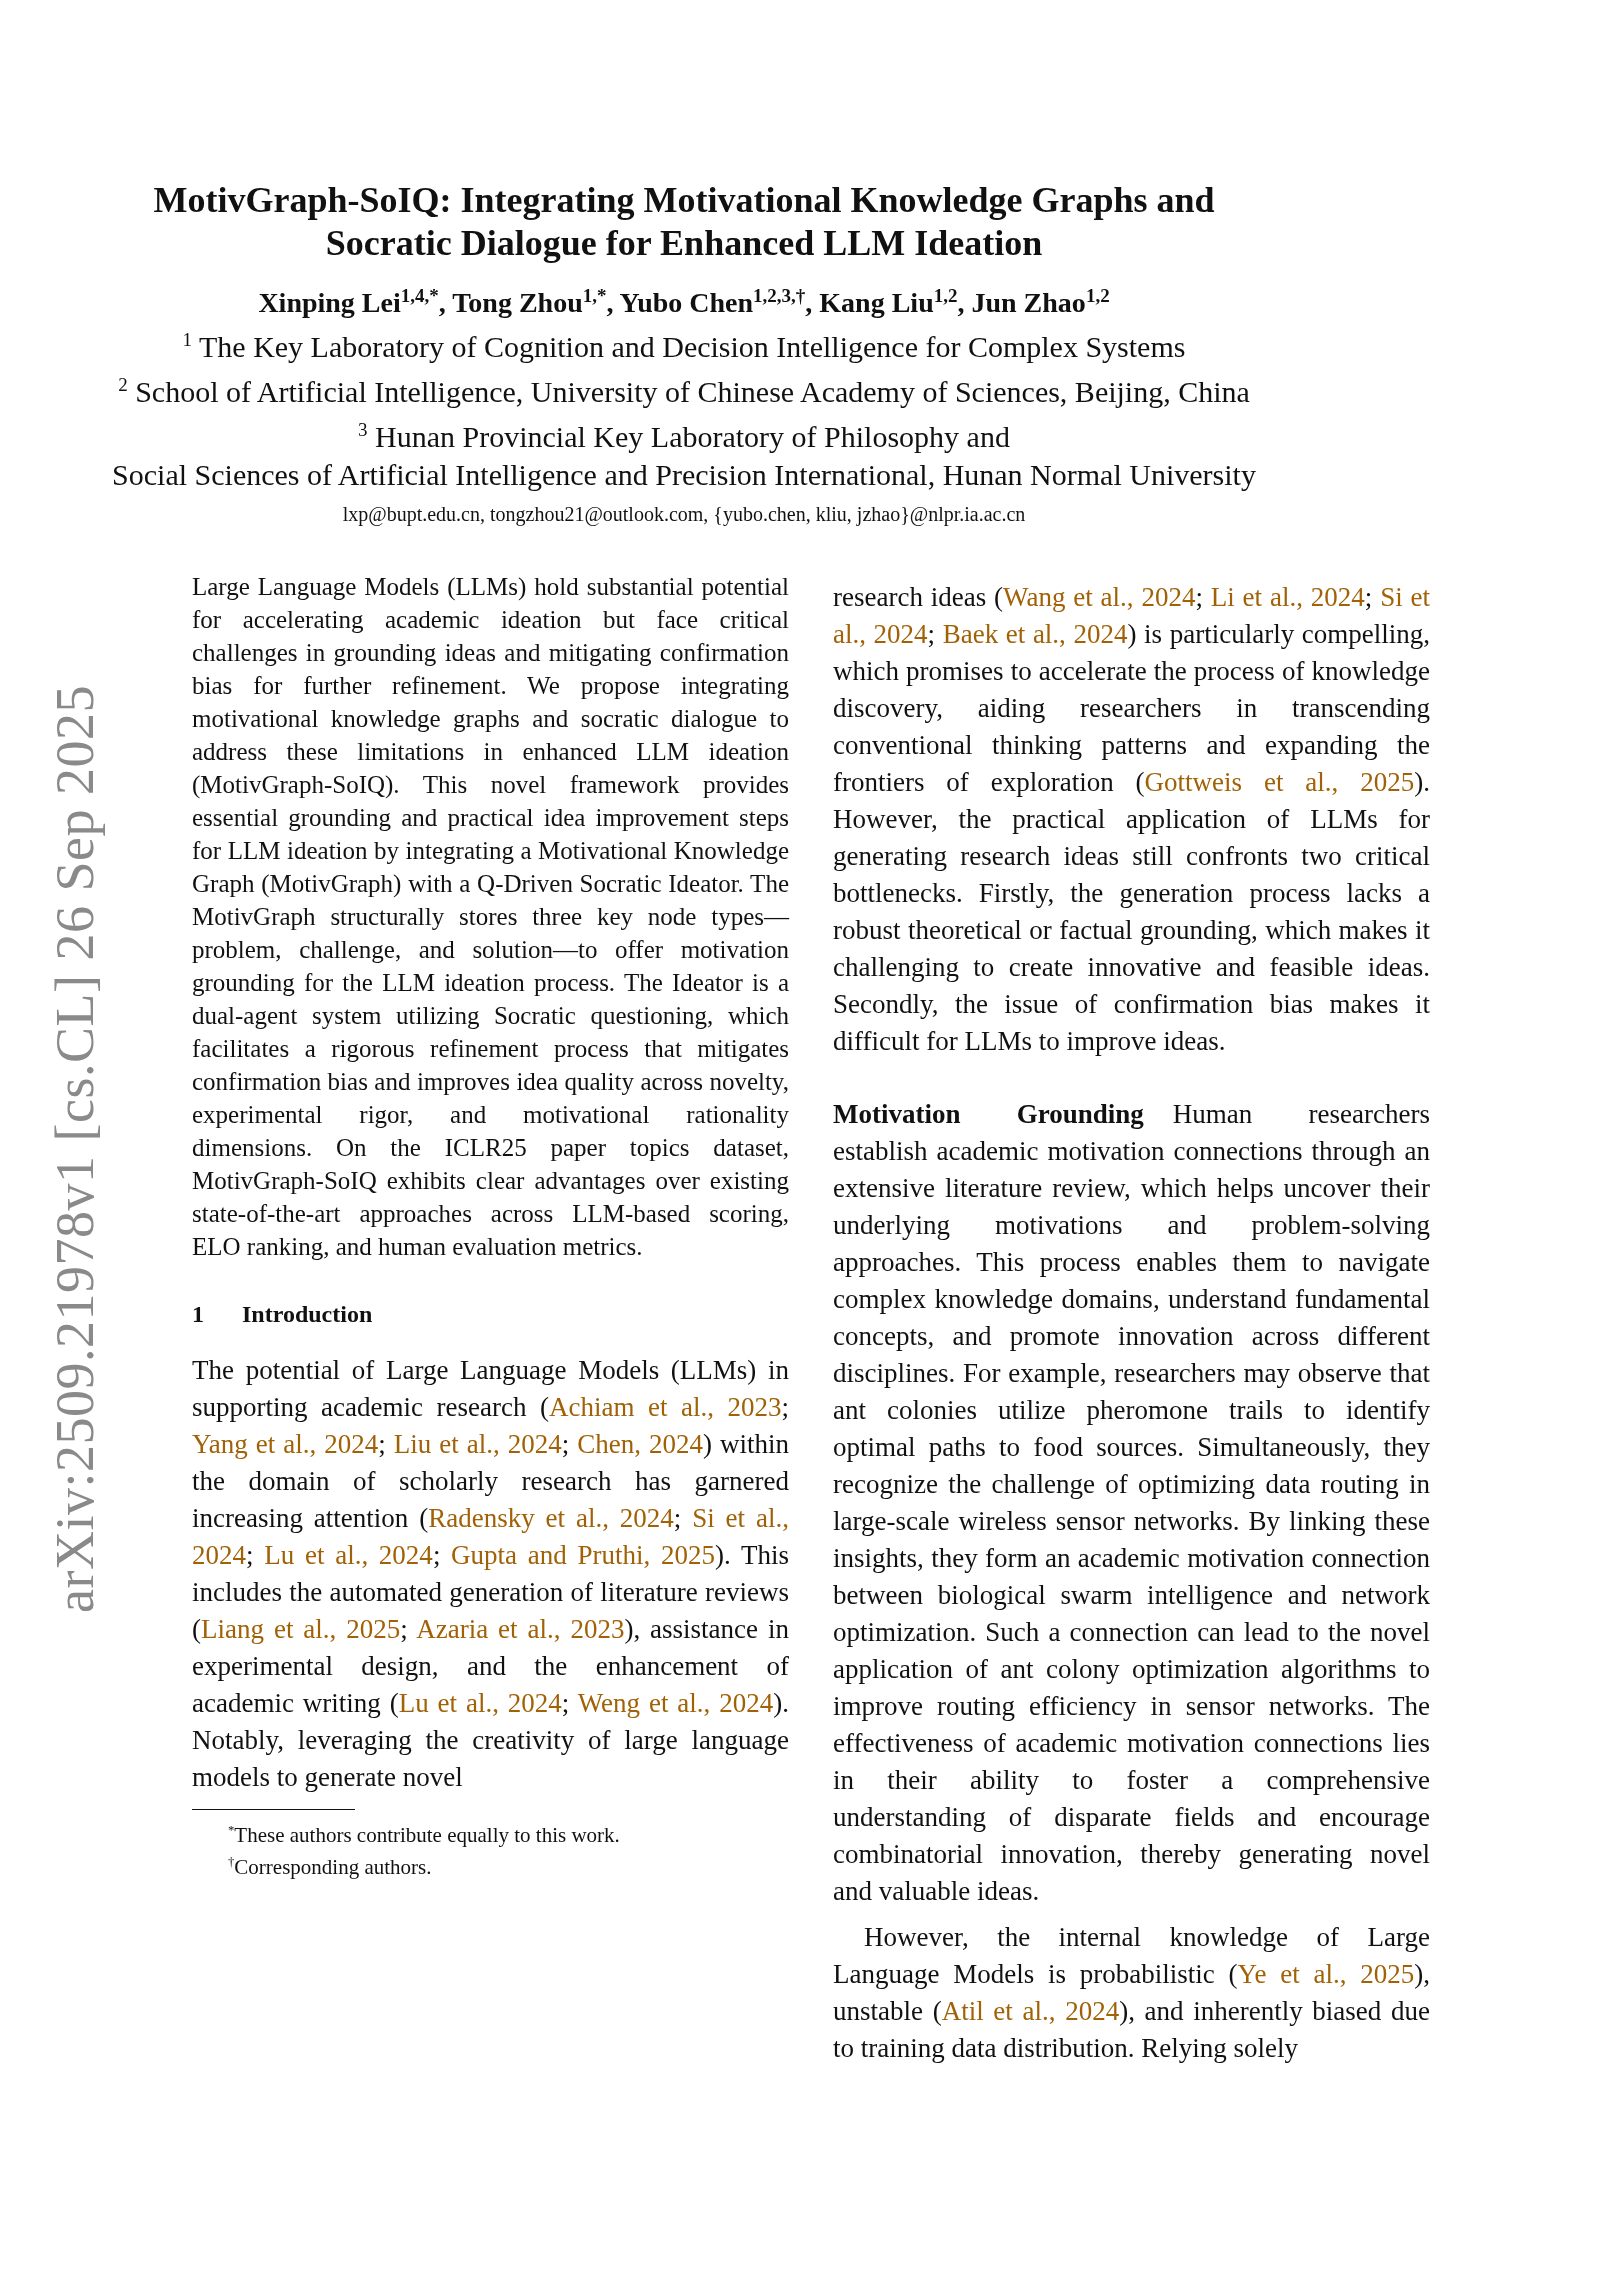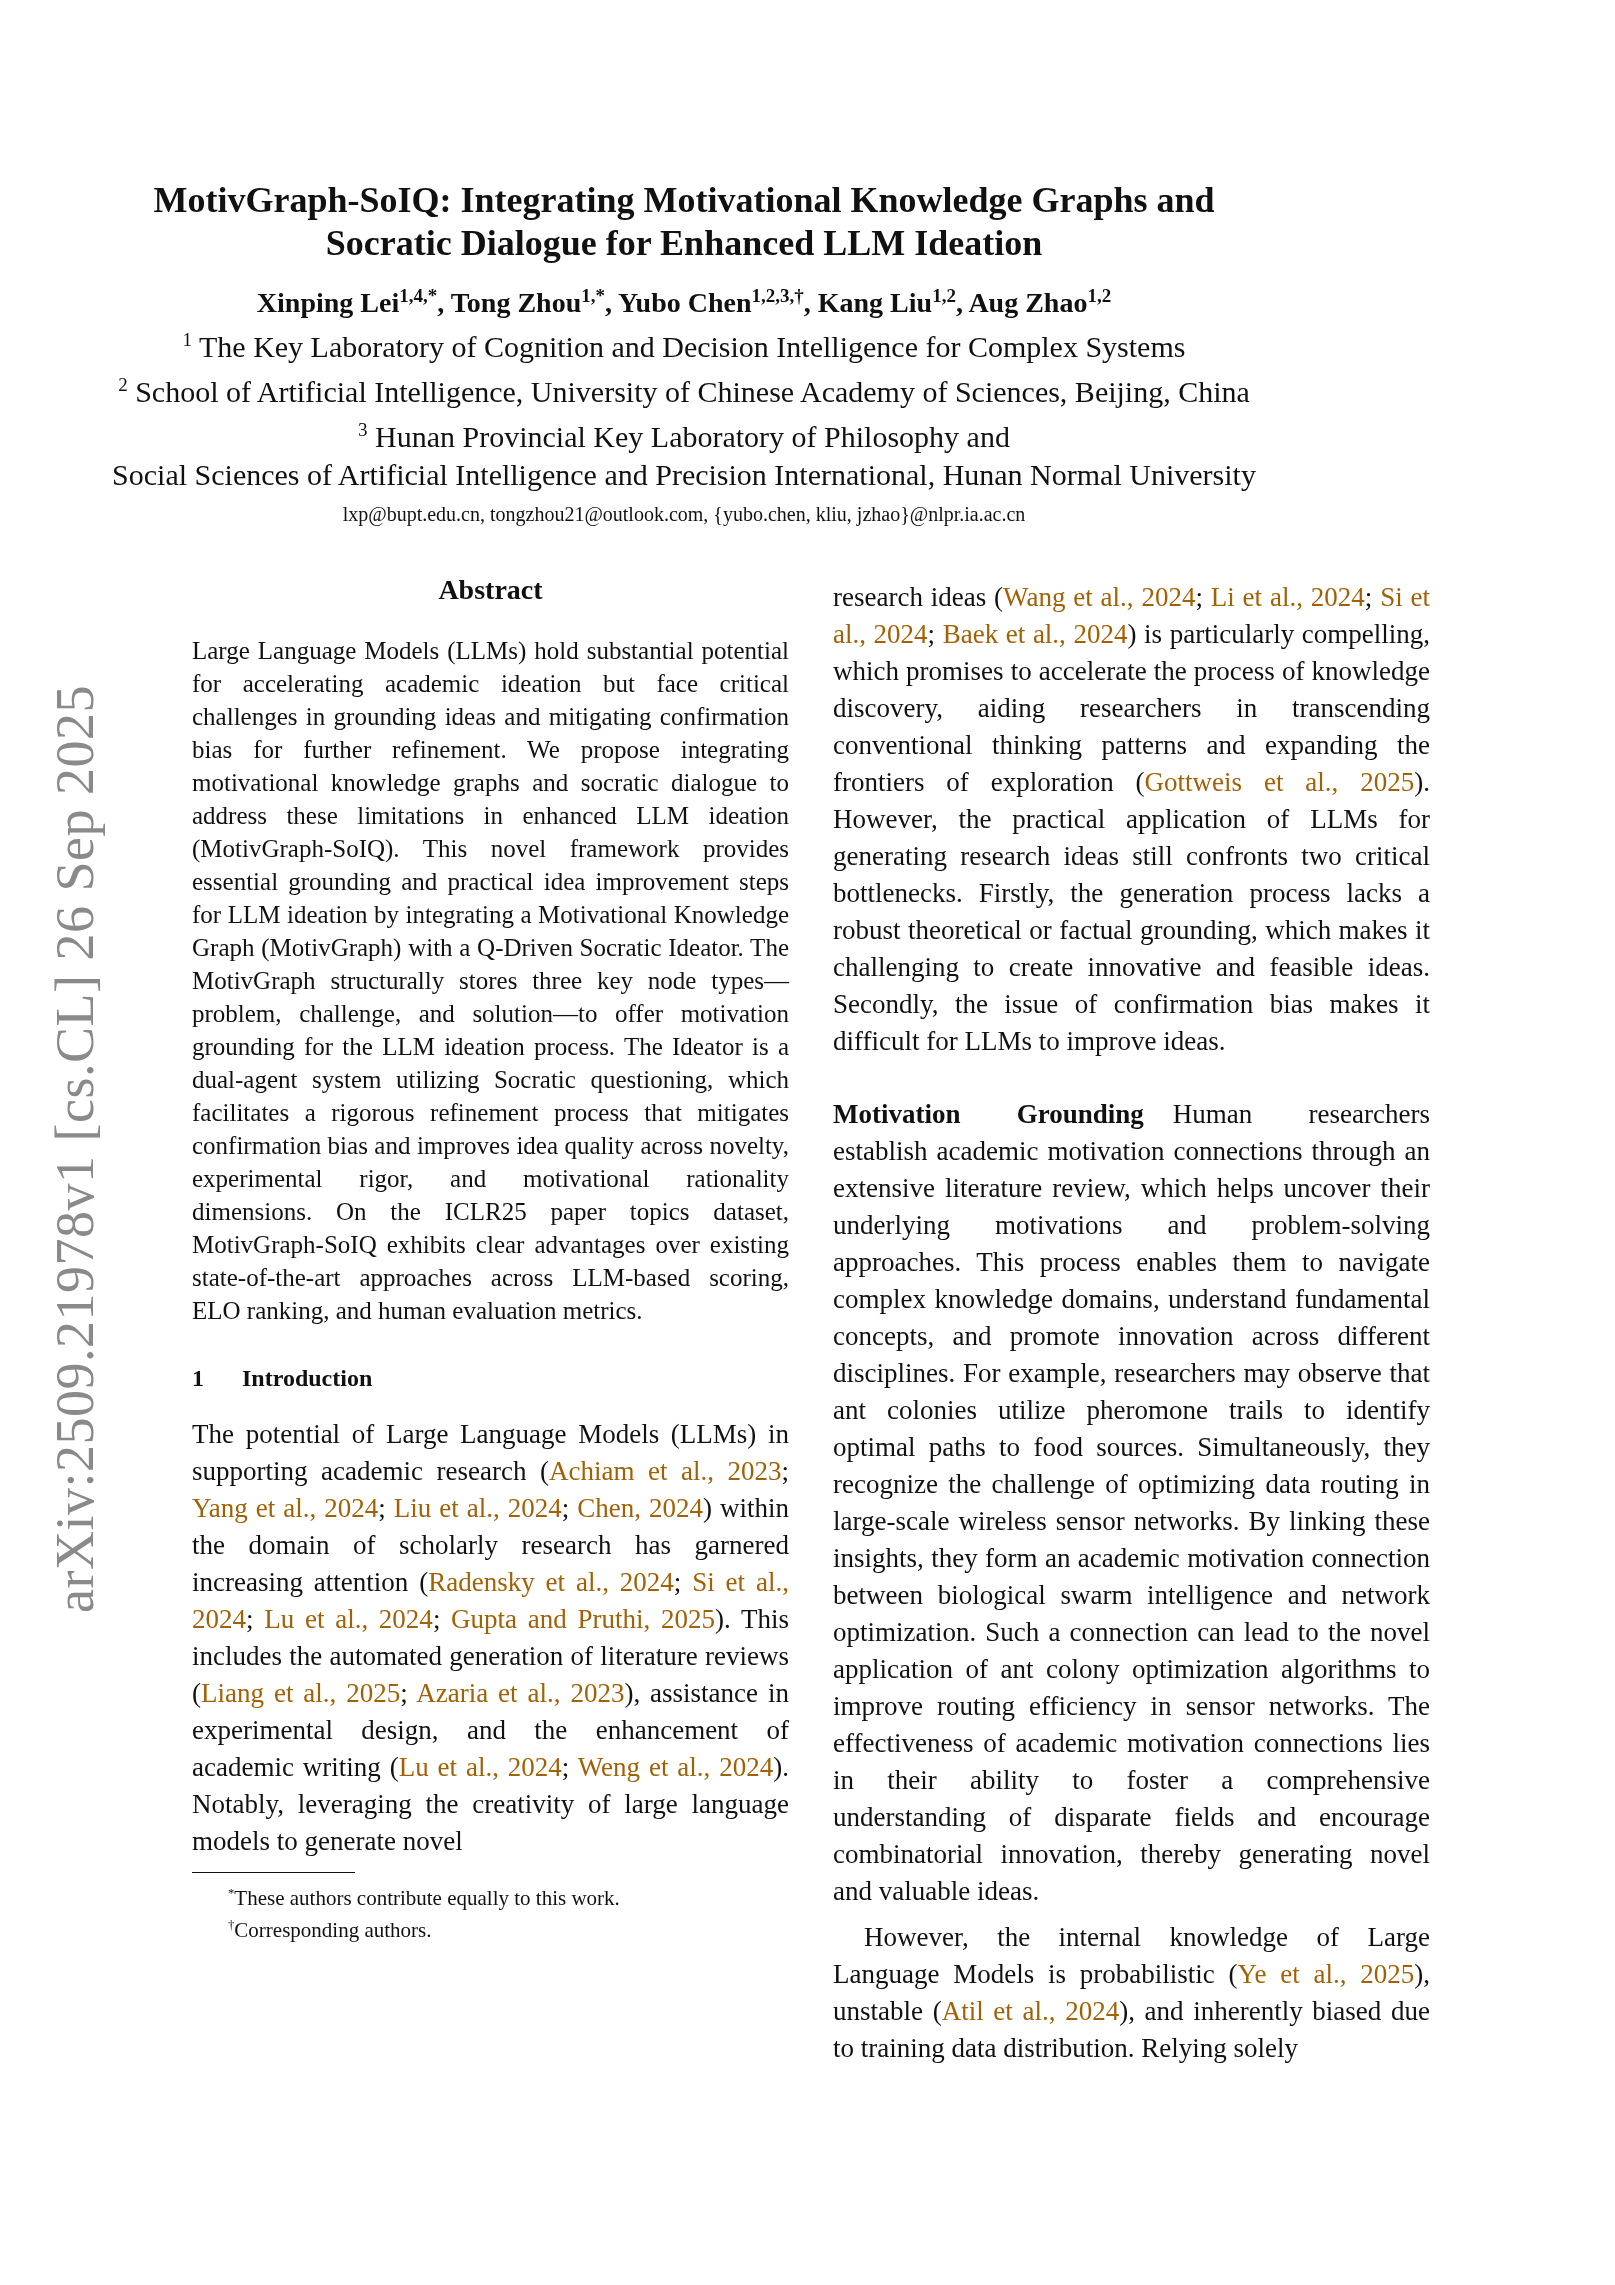--- a/index.html
+++ b/index.html
@@ -52,31 +52,30 @@
 <div class="header">
   <h1 class="title">
     <span>MotivGraph-SoIQ: Integrating Motivational Knowledge Graphs and</span><br>
     <span>Socratic Dialogue for Enhanced LLM Ideation</span>
   </h1>
   <div class="authors">
     <span><span>Xinping Lei</span><sup>1,4,*</sup></span>,
     <span><span>Tong Zhou</span><sup>1,*</sup></span>,
     <span><span>Yubo Chen</span><sup>1,2,3,†</sup></span>,
     <span><span>Kang Liu</span><sup>1,2</sup></span>,
-    <span><span>Aug Zhao</span><sup>1,2</sup></span>
+    <span><span>Jun Zhao</span><sup>1,2</sup></span>
   </div>
   <div class="affil"><sup>1</sup> <span>The Key Laboratory of Cognition and Decision Intelligence for Complex Systems</span></div>
   <div class="affil"><sup>2</sup> <span>School of Artificial Intelligence, University of Chinese Academy of Sciences, Beijing, China</span></div>
   <div class="affil"><sup>3</sup> <span>Hunan Provincial Key Laboratory of Philosophy and</span></div>
   <div class="affil"><span>Social Sciences of Artificial Intelligence and Precision International, Hunan Normal University</span></div>
   <div class="emails">lxp@bupt.edu.cn, tongzhou21@outlook.com, {yubo.chen, kliu, jzhao}@nlpr.ia.ac.cn</div>
 </div>
 
 <div class="col left-col">
-  <h2 class="abstract-head">Abstract</h2>
   <p class="abstract-body">Large Language Models (LLMs) hold substantial potential for accelerating academic ideation but face critical challenges in grounding ideas and mitigating confirmation bias for further refinement. We propose integrating motivational knowledge graphs and socratic dialogue to address these limitations in enhanced LLM ideation (MotivGraph-SoIQ). This novel framework provides essential grounding and practical idea improvement steps for LLM ideation by integrating a Motivational Knowledge Graph (MotivGraph) with a Q-Driven Socratic Ideator. The MotivGraph structurally stores three key node types—problem, challenge, and solution—to offer motivation grounding for the LLM ideation process. The Ideator is a dual-agent system utilizing Socratic questioning, which facilitates a rigorous refinement process that mitigates confirmation bias and improves idea quality across novelty, experimental rigor, and motivational rationality dimensions. On the ICLR25 paper topics dataset, MotivGraph-SoIQ exhibits clear advantages over existing state-of-the-art approaches across LLM-based scoring, ELO ranking, and human evaluation metrics.</p>
 
   <h2 class="section-head">
     <span class="num">1</span><span>Introduction</span>
   </h2>
   <p>The potential of Large Language Models (LLMs) in supporting academic research (<span class="cite">Achiam et al., 2023</span>; <span class="cite">Yang et al., 2024</span>; <span class="cite">Liu et al., 2024</span>; <span class="cite">Chen, 2024</span>) within the domain of scholarly research has garnered increasing attention (<span class="cite">Radensky et al., 2024</span>; <span class="cite">Si et al., 2024</span>; <span class="cite">Lu et al., 2024</span>; <span class="cite">Gupta and Pruthi, 2025</span>). This includes the automated generation of literature reviews (<span class="cite">Liang et al., 2025</span>; <span class="cite">Azaria et al., 2023</span>), assistance in experimental design, and the enhancement of academic writing (<span class="cite">Lu et al., 2024</span>; <span class="cite">Weng et al., 2024</span>). Notably, leveraging the creativity of large language models to generate novel</p>
 
   <div class="footnote-rule"></div>
   <div class="footnotes">
     <div><sup>*</sup><span>These authors contribute equally to this work.</span></div>

